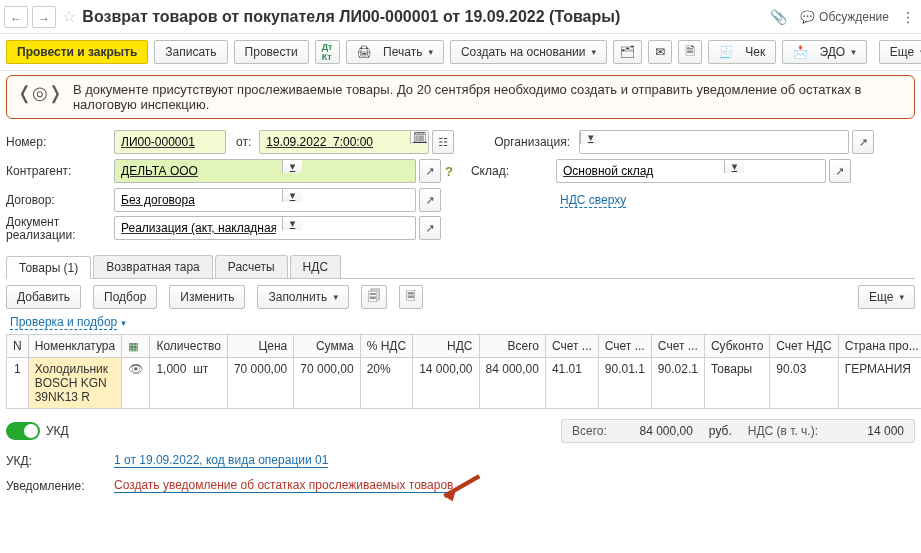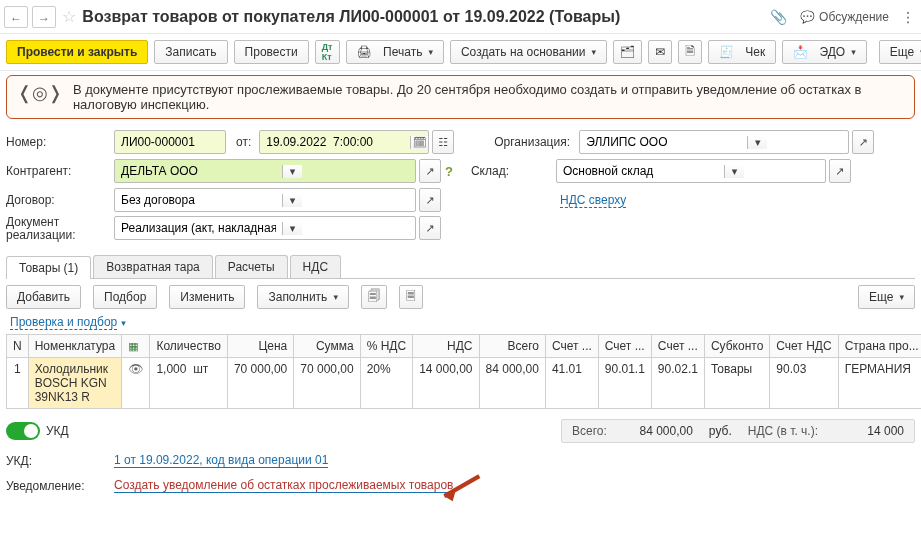--- a/index.html
+++ b/index.html
@@ -49,21 +49,21 @@
   }
   .spacer{flex:1;}
   .warn{
     margin:4px 6px 8px 6px;border:1px solid #c05020;border-radius:6px;background:#fffaf6;display:flex;align-items:flex-start;padding:6px 10px;gap:10px;font-size:13px;
   }
   .warn-ic{color:#555;font-size:18px;line-height:1;position:relative;top:2px;}
   .form{padding:2px 6px 6px 6px;}
   .row{display:flex;align-items:center;min-height:26px;margin-bottom:3px;}
   .lbl{width:108px;color:var(--text);}
   .field{
-    display:inline-flex;align-items:center;border:1px solid #bbb;border-radius:2px;background:#fff;height:24px;font-size:12px;
+    display:inline-flex;align-items:flex-start;border:1px solid #bbb;border-radius:2px;background:#fff;height:24px;font-size:12px;text-decoration:underline;
   }
   .field.yel{background:var(--field-yellow);}
   .field.gr{background:var(--field-green);}
   .field input{border:none;background:transparent;padding:0 6px;font-size:12px;outline:none;height:100%;min-width:0;}
   .fbtn{width:20px;border-left:1px solid #bbb;display:flex;align-items:center;justify-content:center;color:#444;background:linear-gradient(#fff,#f2f2f2);cursor:pointer;font-size:11px;}
   .ext-btn{display:inline-flex;align-items:center;justify-content:center;width:22px;height:24px;border:1px solid #bbb;border-radius:2px;background:linear-gradient(#fff,#f2f2f2);margin-left:3px;cursor:pointer;font-size:11px;color:#444;}
   .help-q{color:#7a9b30;font-weight:bold;margin-left:4px;font-size:13px;}
   a.link{color:var(--link);text-decoration:none;border-bottom:1px dashed var(--link);}
   a.link.solid{border-bottom:1px solid var(--link);}
   a.red{color:#b3362f;border-bottom-color:#b3362f;}
@@ -165,21 +165,20 @@
       </span>
     <span style="margin:0 8px 0 10px;">от:</span>
     <span class="field yel" style="width:170px;">
         <input value="19.09.2022  7:00:00" style="">
         <span class="fbtn">🗓</span>
       </span>
     <span class="ext-btn">☷</span>
     <span style="width:40px;"></span>
     <span class="lbl" style="width:85px;">Организация:</span>
     <span class="field" style="width:270px;">
-        <input value="ЭЛЛИПС ООО" style="">
         <span class="fbtn">▾</span>
       </span>
     <span class="ext-btn">↗</span>
   </div>
 
   <div class="row">
     <span class="lbl">Контрагент:</span>
     <span class="field gr" style="width:302px;">
         <input value="ДЕЛЬТА ООО" style="">
         <span class="fbtn">▾</span>

